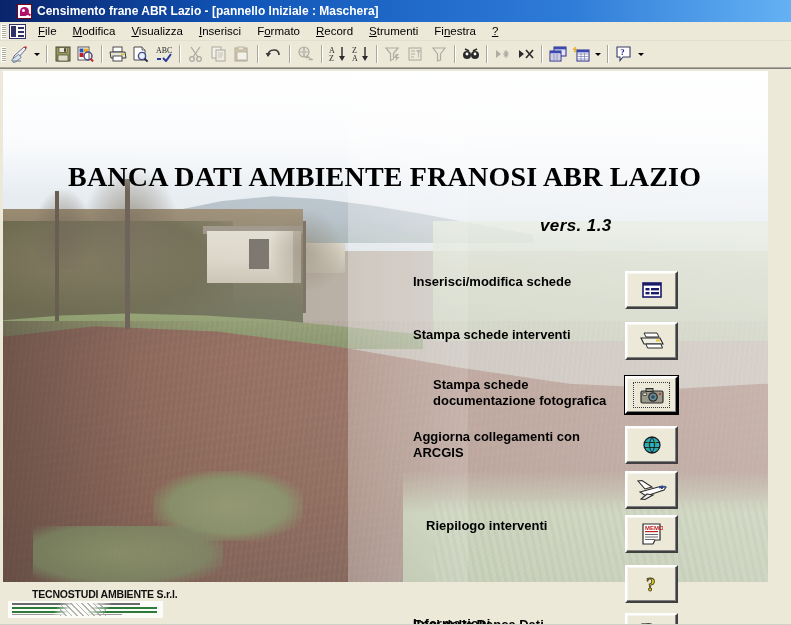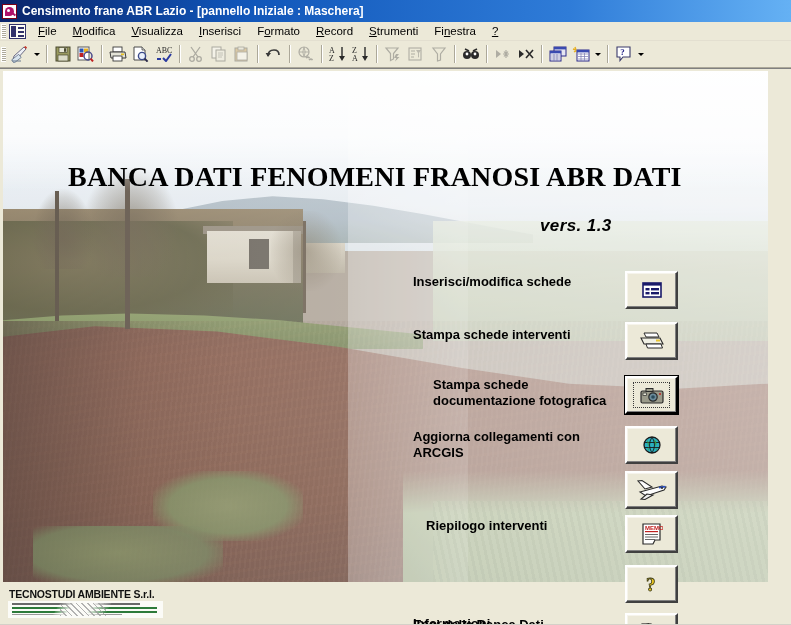--- a/index.html
+++ b/index.html
@@ -7,21 +7,21 @@
     width:791px;height:625px;overflow:hidden;
     background:#d4d0c8;
     font-family:"Liberation Sans", sans-serif;
     -webkit-font-smoothing:none;
   }
   
   #titlebar{
     height:22px;width:791px;
     background:linear-gradient(to right,#0a246a 0%,#0b3ea8 28%,#1croll 0%,#2f7ce0 70%,#4da2ef 100%);
     background:linear-gradient(to right,#0a246a 0%,#1055b8 30%,#2f7cd8 72%,#65b1f4 100%);
-    display:flex;align-items:center;box-sizing:border-box;padding-left:2px;
+    display:flex;align-items:center;box-sizing:border-box;padding-left:17px;
   }
   #app-icon{
     width:15px;height:15px;flex:0 0 auto;margin-right:5px;
     background:#ffffff;border:1px solid #7a0018;position:relative;box-sizing:border-box;
   }
   #app-icon .keybody{
     position:absolute;left:2px;top:2px;width:9px;height:9px;
     background:#b0106a;border-radius:50% 50% 50% 0;
   }
   #app-icon .keydot{position:absolute;left:4px;top:4px;width:3px;height:3px;background:#fff;border-radius:50%;}
@@ -172,21 +172,21 @@
   .mbtn .focusring{
     position:absolute;left:6px;top:4px;right:6px;bottom:4px;
     border:1px dotted #3a3a3a;pointer-events:none;
   }
   
   #logo{
     position:absolute;left:8px;top:519px;width:155px;height:30px;
   }
   #logo-text{
     font-family:"Liberation Sans",sans-serif;font-weight:bold;font-size:10.5px;
-    color:#111;letter-spacing:-0.2px;white-space:nowrap;margin-left:1px;
+    color:#111;letter-spacing:-0.2px;white-space:nowrap;margin-left:24px;
   }
   #logo-art{position:relative;width:155px;height:17px;margin-top:1px;background:#fbfbf7;overflow:hidden;}
   #logo-art .l1{position:absolute;left:4px;top:2px;width:128px;height:2px;background:#6a6a6a;}
   #logo-art .l2{position:absolute;left:4px;top:6px;width:145px;height:2px;background:#2d7a3a;}
   #logo-art .l3{position:absolute;left:4px;top:10px;width:145px;height:2px;background:#2d7a3a;}
   #logo-art .l4{position:absolute;left:4px;top:13px;width:110px;height:1px;background:#9a9a9a;}
   #logo-art .sw{position:absolute;left:48px;top:1px;width:52px;height:15px;
      background:linear-gradient(100deg,rgba(255,255,255,0) 0%,#fbfbf7 28%,#fbfbf7 62%,rgba(255,255,255,0) 100%);
      transform:skewX(-28deg);}
   #logo-art .dots{position:absolute;left:52px;top:2px;width:46px;height:13px;opacity:.75;
@@ -441,21 +441,21 @@
     <div class="ph tree" id="tree2b"></div>
     <div class="ph tree" id="tree2"></div>
     <div class="ph tree" id="tree3b"></div>
     <div class="ph tree" id="tree3"></div>
     <div class="ph" id="veil-a"></div>
     <div class="ph" id="veil-b"></div>
     <div class="ph" id="veil-col"></div>
     <div class="ph" id="veil-top"></div>
   </div>
 
-  <div id="main-title">BANCA DATI FENOMENI FRANOSI ABR DATI</div>
+  <div id="main-title">BANCA DATI AMBIENTE FRANOSI ABR LAZIO</div>
   <div id="version">vers. 1.3</div>
 
   <div class="mlabel" style="left:413px;top:205px;">Inserisci/modifica schede</div>
   <div class="mbtn" style="left:625px;top:202px;">
     <svg width="20" height="16" viewBox="0 0 20 16">
       <rect x="1" y="1" width="18" height="14" fill="#ffffff" stroke="#1a1a6a" stroke-width="1.6"></rect>
       <rect x="1" y="1" width="18" height="2.6" fill="#1a1a6a"></rect>
       <rect x="3.5" y="6" width="4" height="2.4" fill="#1a1a6a"></rect>
       <rect x="3.5" y="10" width="4" height="2.4" fill="#1a1a6a"></rect>
       <rect x="9" y="6" width="8" height="2.4" fill="#1a1a6a"></rect>

